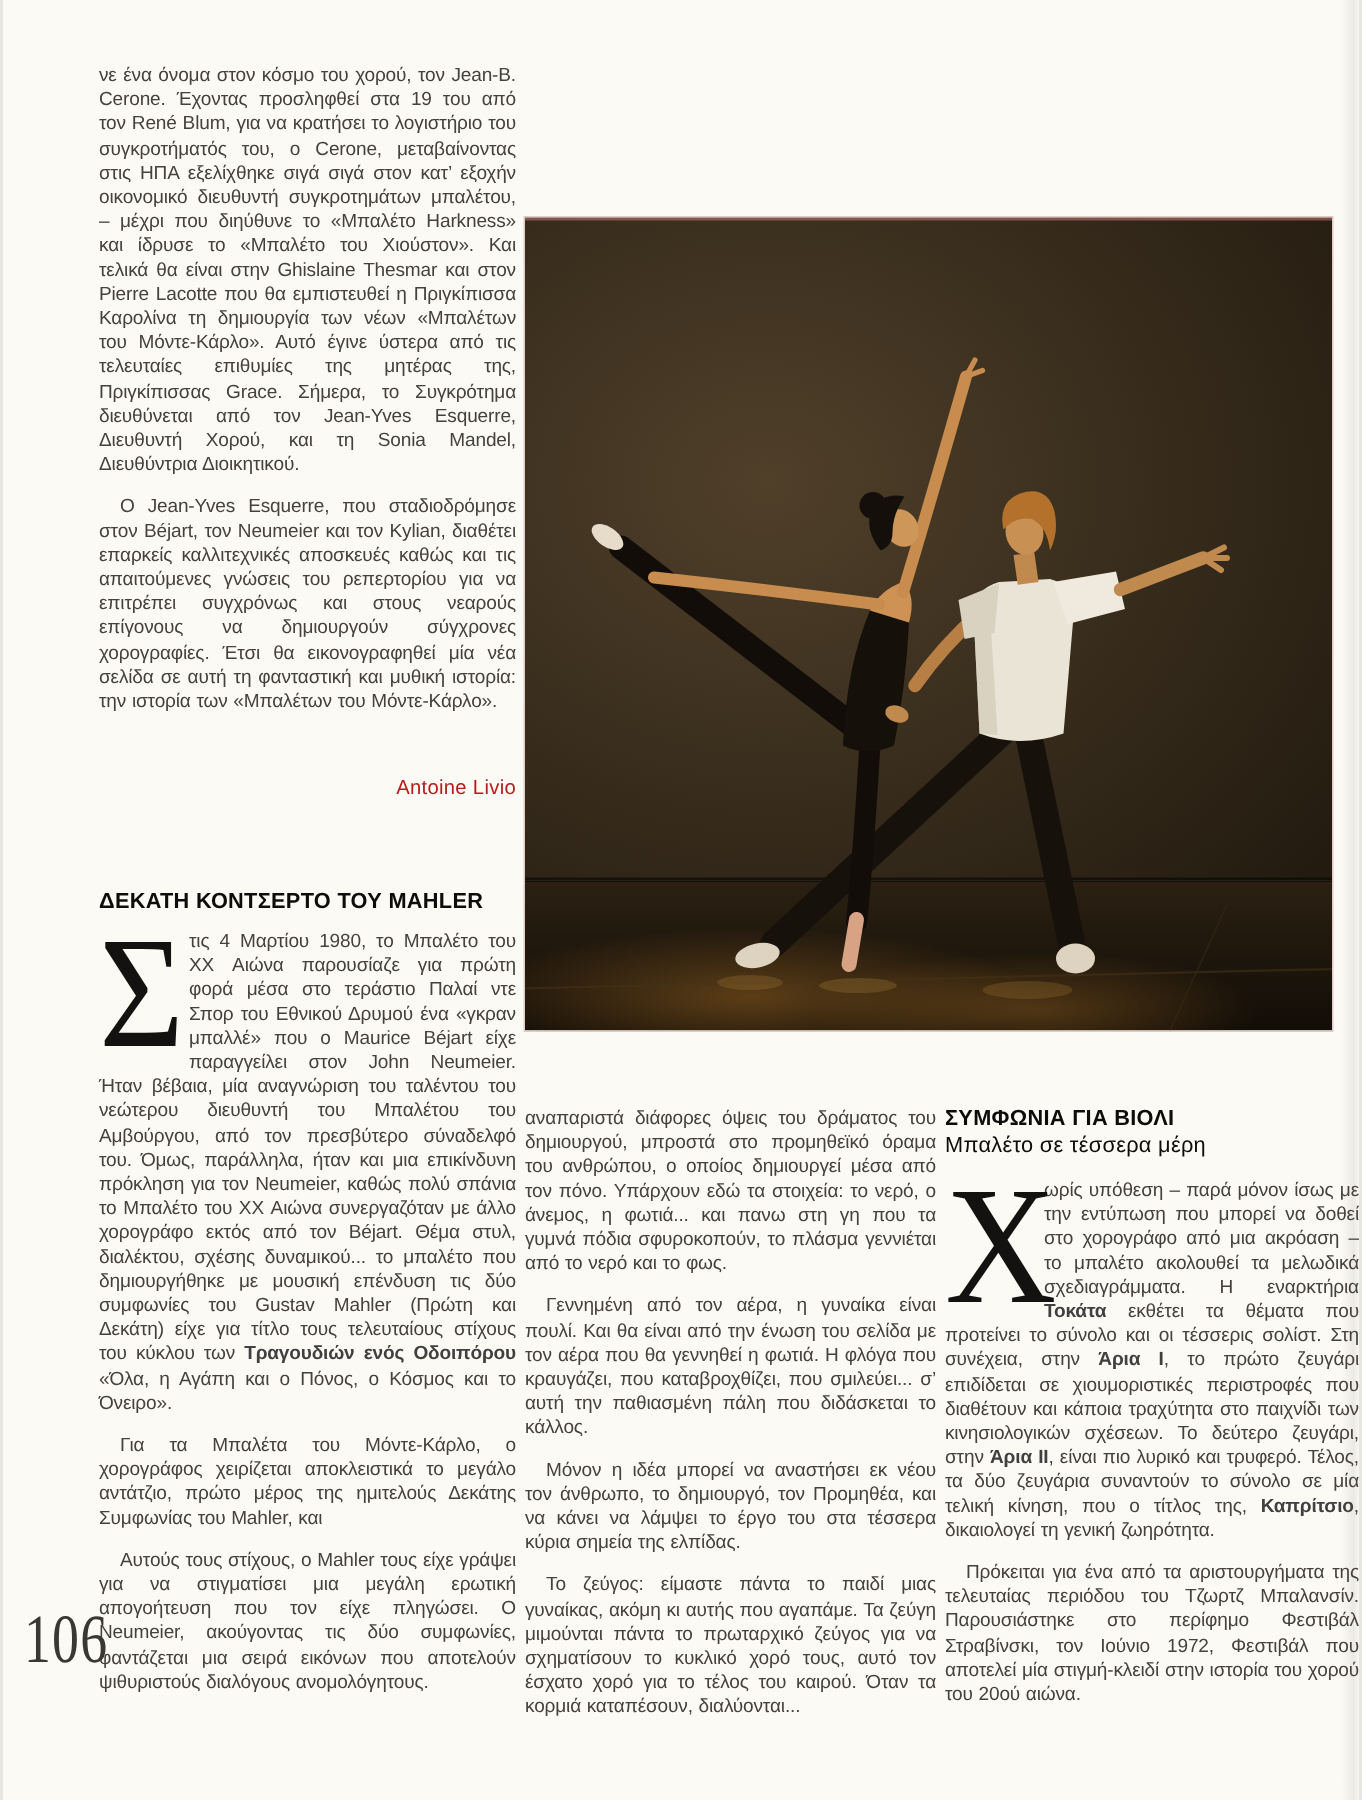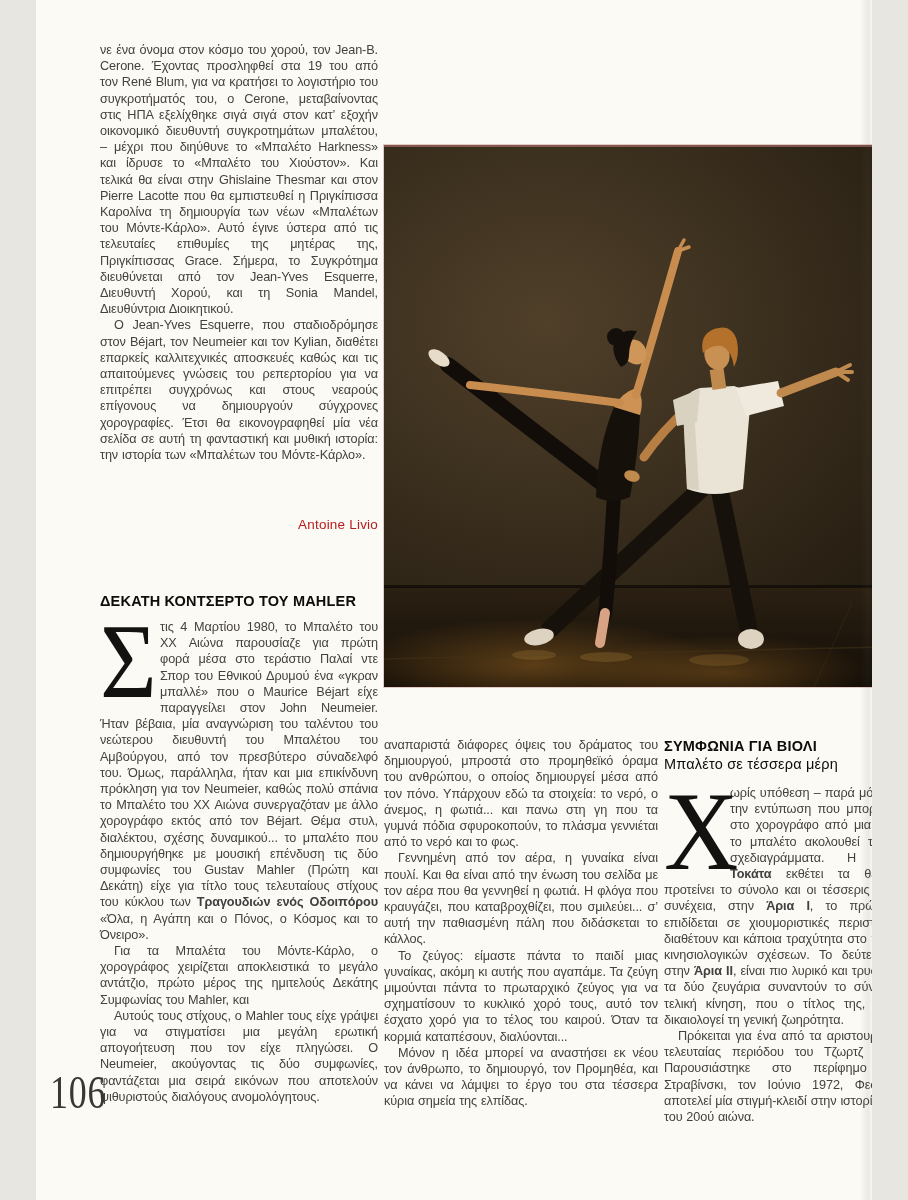--- a/index.html
+++ b/index.html
@@ -1,33 +1,33 @@
 <!DOCTYPE html>
 <html lang="el"><head>
 <meta charset="utf-8">
 <style>
   html,body{margin:0;padding:0;background:#e8e6e0;}
   .page{
-    position:relative;width:836px;height:1200px;margin:0 auto;
+    position:relative;width:904px;height:1200px;margin:0 auto;
     background:#fbfaf5;overflow:hidden;
     font-family:"Liberation Sans","DejaVu Sans",sans-serif;
     color:#45413b;
   }
   .page::after{
     content:"";position:absolute;top:0;right:0;width:12px;height:100%;
     background:linear-gradient(to right, rgba(0,0,0,0) 0%, rgba(90,85,75,0.10) 70%, rgba(90,85,75,0.02) 100%);
     pointer-events:none;
   }
   .col{position:absolute;}
   .body{
     margin:0;font-size:12.7px;line-height:16.2px;text-align:justify;
     letter-spacing:-0.1px;word-spacing:0.4px;color:#45413b;
   }
   .body b{color:#404040;margin-top:10px;}
-  .indent{text-indent:14px;}
+  .indent{text-indent:14px;margin-top:12px;}
   .col-left{left:64px;top:42px;width:278px;}
   .signature{
     position:absolute;left:64px;top:517px;width:278px;text-align:right;
     font-size:13.5px;color:#b91c1c;letter-spacing:0.2px;
   }
   .mahler-block{position:absolute;left:64px;top:592px;width:278px;}
   .head{
     margin:0 0 9px 0;font-size:14.5px;line-height:18px;font-weight:bold;
     color:#0e0d0b;letter-spacing:0.2px;
   }
@@ -144,22 +144,22 @@
         <ellipse cx="248" cy="331" rx="8" ry="5.5" fill="#c08a4e" transform="rotate(18 248 331)"></ellipse>
       </g>
 
       <rect width="538" height="2" fill="#e08a8a" opacity="0.45"></rect>
     </svg>
   </div>
 
   <div class="col col-mid">
     <p class="body">αναπαριστά διάφορες όψεις του δράματος του δημιουργού, μπροστά στο προμηθεϊκό όραμα του ανθρώπου, ο οποίος δημιουργεί μέσα από τον πόνο. Υπάρχουν εδώ τα στοιχεία: το νερό, ο άνεμος, η φωτιά... και πανω στη γη που τα γυμνά πόδια σφυροκοπούν, το πλάσμα γεννιέται από το νερό και το φως.</p>
     <p class="body indent">Γεννημένη από τον αέρα, η γυναίκα είναι πουλί. Και θα είναι από την ένωση του σελίδα με τον αέρα που θα γεννηθεί η φωτιά. Η φλόγα που κραυγάζει, που καταβροχθίζει, που σμιλεύει... σ’ αυτή την παθιασμένη πάλη που διδάσκεται το κάλλος.</p>
+    <p class="body indent">Μόνον η ιδέα μπορεί να αναστήσει εκ νέου τον άνθρωπο, το δημιουργό, τον Προμηθέα, και να κάνει να λάμψει το έργο του στα τέσσερα κύρια σημεία της ελπίδας.</p>
     <p class="body indent">Το ζεύγος: είμαστε πάντα το παιδί μιας γυναίκας, ακόμη κι αυτής που αγαπάμε. Τα ζεύγη μιμούνται πάντα το πρωταρχικό ζεύγος για να σχηματίσουν το κυκλικό χορό τους, αυτό τον έσχατο χορό για το τέλος του καιρού. Όταν τα κορμιά καταπέσουν, διαλύονται...</p>
-    <p class="body indent">Μόνον η ιδέα μπορεί να αναστήσει εκ νέου τον άνθρωπο, το δημιουργό, τον Προμηθέα, και να κάνει να λάμψει το έργο του στα τέσσερα κύρια σημεία της ελπίδας.</p>
   </div>
 
   <div class="col col-right">
     <h2 class="head">ΣΥΜΦΩΝΙΑ ΓΙΑ ΒΙΟΛΙ</h2>
     <h3 class="subhead">Μπαλέτο σε τέσσερα μέρη</h3>
     <p class="body drop-para">
       <span class="dropcap dropcap-x">Χ</span><span>ωρίς υπόθεση – παρά μόνον ίσως με την εντύπωση που μπορεί να δοθεί στο χορογράφο από μια ακρόαση – το μπαλέτο ακολουθεί τα μελωδικά σχεδιαγράμματα. Η εναρκτήρια </span><b>Τοκάτα</b><span> εκθέτει τα θέματα που προτείνει το σύνολο και οι τέσσερις σολίστ. Στη συνέχεια, στην </span><b>Άρια Ι</b><span>, το πρώτο ζευγάρι επιδίδεται σε χιουμοριστικές περιστροφές που διαθέτουν και κάποια τραχύτητα στο παιχνίδι των κινησιολογικών σχέσεων. Το δεύτερο ζευγάρι, στην </span><b>Άρια ΙΙ</b><span>, είναι πιο λυρικό και τρυφερό. Τέλος, τα δύο ζευγάρια συναντούν το σύνολο σε μία τελική κίνηση, που ο τίτλος της, </span><b>Καπρίτσιο</b><span>, δικαιολογεί τη γενική ζωηρότητα.</span>
     </p>
     <p class="body indent">Πρόκειται για ένα από τα αριστουργήματα της τελευταίας περιόδου του Τζωρτζ Μπαλανσίν. Παρουσιάστηκε στο περίφημο Φεστιβάλ Στραβίνσκι, τον Ιούνιο 1972, Φεστιβάλ που αποτελεί μία στιγμή-κλειδί στην ιστορία του χορού του 20ού αιώνα.</p>
   </div>

